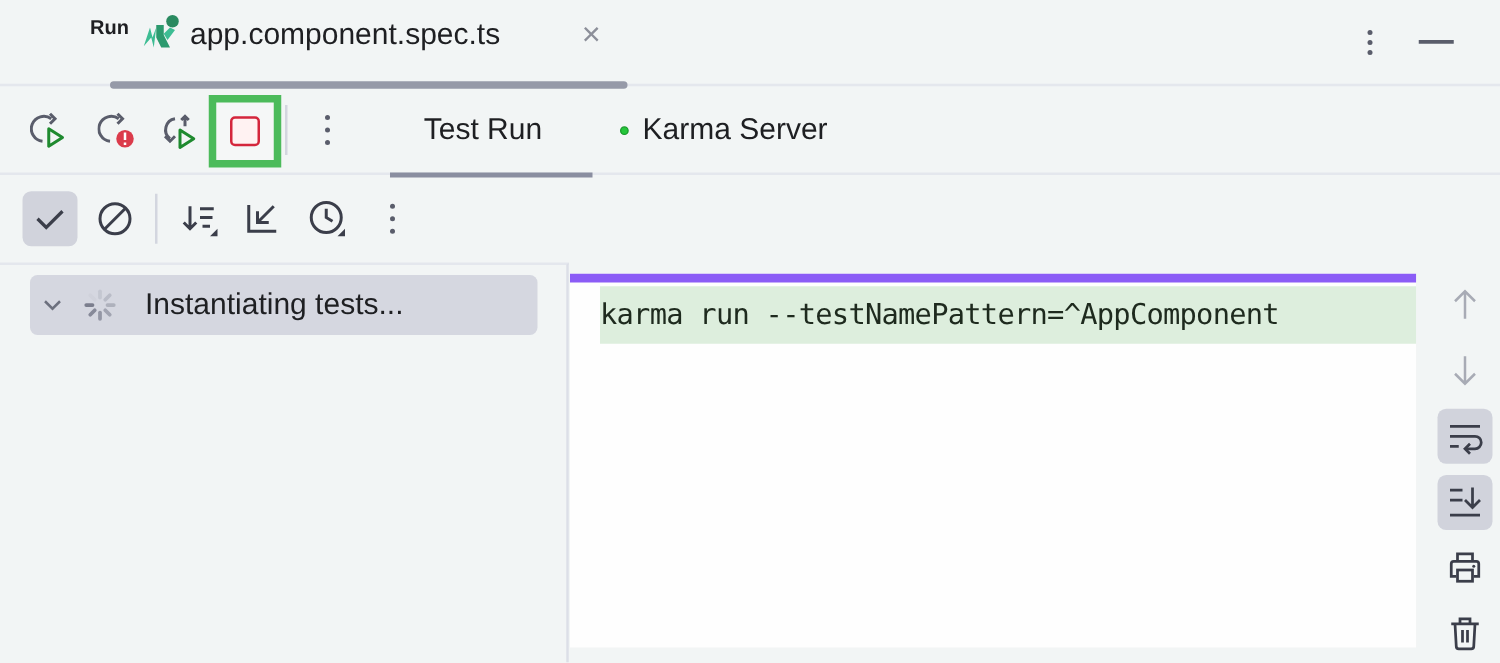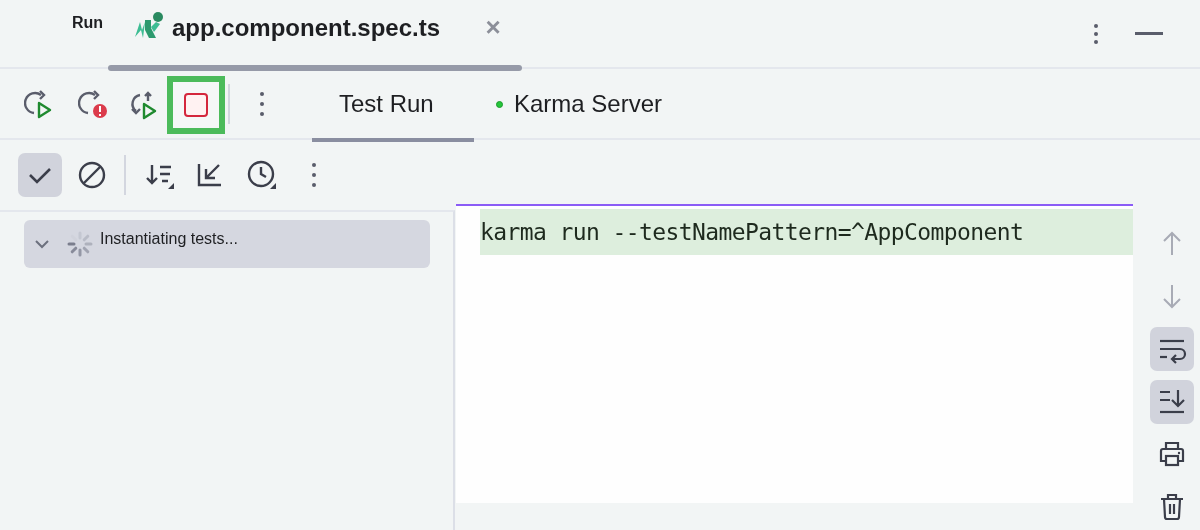--- a/index.html
+++ b/index.html
@@ -15,21 +15,21 @@
     .header {
       position: absolute; left: 0; top: 0; width: 1200px; height: 69px;
       background: #f2f5f5;
       border-bottom: 2px solid #e4e7ed;
     }
     .run-title {
       position: absolute; left: 24px; top: 14px;
       font-size: 16px; font-weight: bold; color: #1e1f22; margin-left: 48px;
     }
     .file-tab {
-      position: absolute; left: 108px; top: 0; width: 414px; height: 69px; font-weight: bold;
+      position: absolute; left: 88px; top: 0; width: 414px; height: 69px;
     }
     .file-tab-icon { position: absolute; left: 24px; top: 10px; width: 34px; height: 34px; }
     .file-tab-label {
       position: absolute; left: 64px; top: 14px;
       font-size: 24px; color: #1e1f22;
     }
     .file-tab-close {
       position: absolute; left: 374px; top: 12px; width: 22px; height: 30px;
       color: #8c8f99; font-size: 26px; line-height: 30px; text-align: center;
     }
@@ -97,28 +97,28 @@
       border-top: 2px solid #e4e7ed;
       border-right: 2px solid #dcdfe7;
     }
     .tree-row {
       position: absolute; left: 24px; top: 8px; width: 406px; height: 48px;
       background: #d5d7e0; border-radius: 6px;
     }
     .tree-chevron { position: absolute; left: 8px; top: 14px; width: 20px; height: 20px; }
     .tree-spinner { position: absolute; left: 42px; top: 10px; width: 28px; height: 28px; }
     .tree-label {
-      position: absolute; left: 76px; top: 10px; font-size: 16px; color: #1e1f22; white-space: nowrap;
+      position: absolute; left: 92px; top: 10px; font-size: 24px; color: #1e1f22; white-space: nowrap;
     }
 
     
     .console {
-      position: absolute; left: 456px; top: 204px; width: 677px; height: 299px;
+      position: absolute; left: 456px; top: 219px; width: 677px; height: 299px;
       background: #fefefe;
-      border-top: 2px solid #8b5cf6;
+      border-top: 7px solid #8b5cf6;
     }
     .console-line {
       position: absolute; left: 24px; top: 3px; width: 653px; height: 46px;
       background: #ddeedd;
     }
     .console-text {
       position: absolute; left: 0; top: 10px;
       font-family: "DejaVu Sans Mono", "Liberation Mono", monospace;
       font-size: 23px; color: #1e2a1e; white-space: nowrap; letter-spacing: -0.6px;
     }

